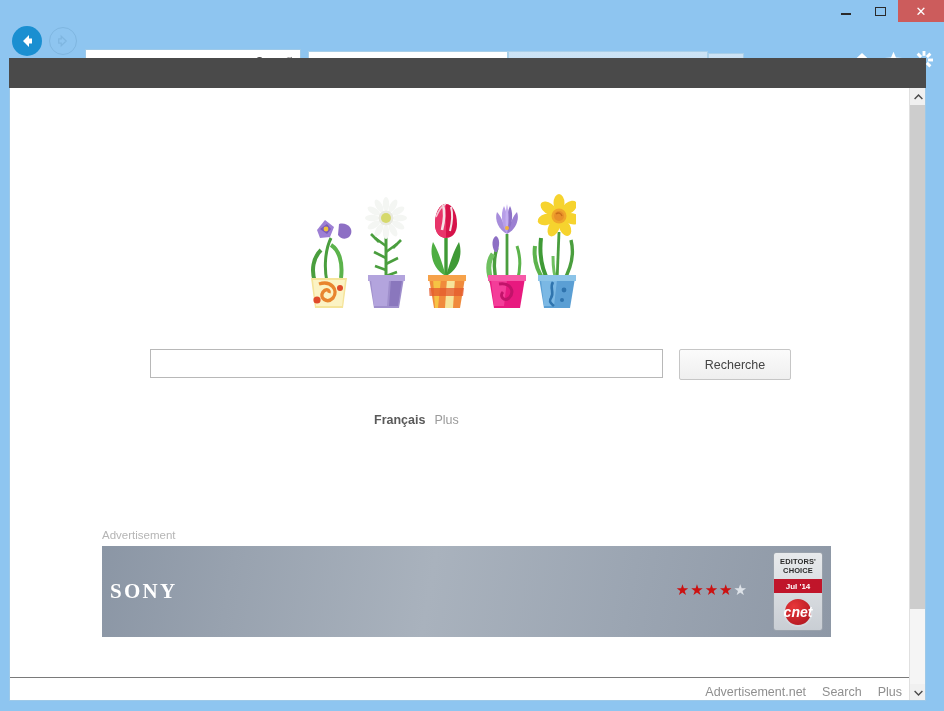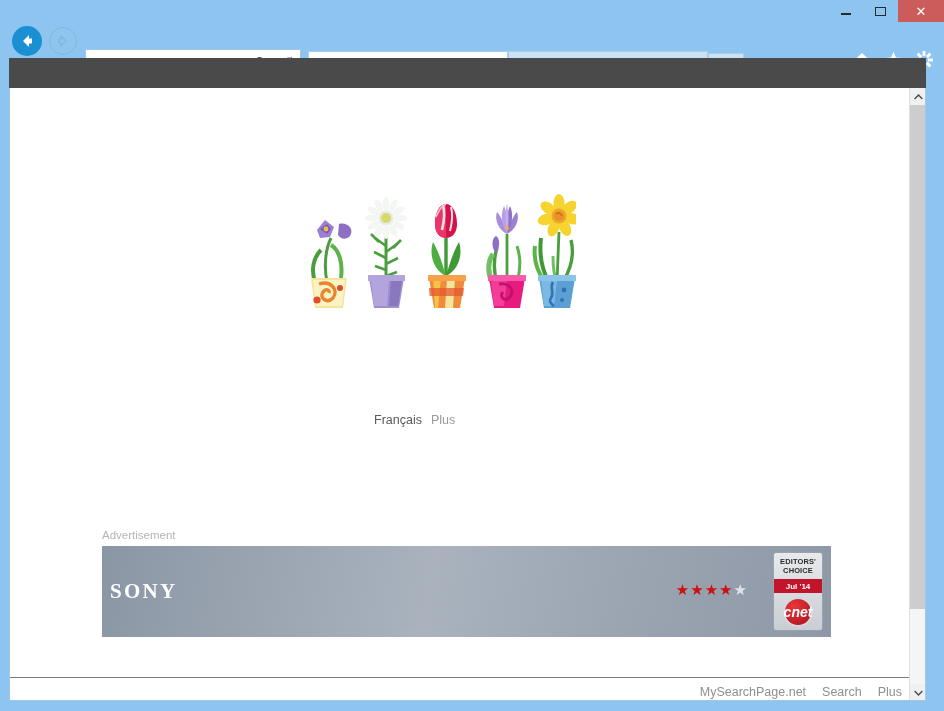--- a/index.html
+++ b/index.html
@@ -179,21 +179,21 @@
     font-family: "Liberation Sans", sans-serif;
     cursor: pointer;
   }
 
   
   #langrow {
     position: absolute; left: 364px; top: 310px;
     font-size: 12.5px;
     display: flex; gap: 9px; align-items: baseline;
   }
-  #lang-fr { color: #5a5a5a; font-weight: normal; }
+  #lang-fr { color: #5a5a5a; font-weight: bold; }
   #lang-plus { color: #9a9a9a; margin-top: 15px; }
 
   
   #adlabel {
     position: absolute; left: 92px; top: 441px;
     font-size: 11.5px; color: #b5b5b5;
   }
   #adbanner {
     position: absolute; left: 92px; top: 458px;
     width: 729px; height: 91px;
@@ -497,20 +497,24 @@
             <path d="M20 88 L56 88 L51 118 L25 118 Z" fill="#5b9fd4"></path>
             <path d="M22 90 L38 90 L35 116 L25 116 Z" fill="#7bb8e4"></path>
             <path d="M34 92 C30 98 36 102 32 108 C29 112 33 114 35 116" fill="none" stroke="#2f74ae" stroke-width="2.6"></path>
             <circle cx="45" cy="100" r="2.4" fill="#2f74ae"></circle>
             <circle cx="43" cy="110" r="2" fill="#2f74ae"></circle>
             <rect x="19" y="85" width="38" height="6" fill="#8cc4e8"></rect>
           </g>
         </svg>
       </div>
 
+      <div id="searchrow">
+        <input id="searchinput" type="text" value="" placeholder="" style="">
+        <button id="searchbtn">Recherche</button>
+      </div>
 
       <div id="langrow">
         <span id="lang-fr">Français</span>
         <span id="lang-plus">Plus</span>
       </div>
 
       <div id="adlabel">Advertisement</div>
 
       <div id="adbanner">
         <div id="sony">SONY</div>
@@ -528,21 +532,21 @@
             <div>EDITORS'</div>
             <div>CHOICE</div>
           </div>
           <div id="badge-band">Jul '14</div>
           <div id="badge-logo">cnet</div>
         </div>
       </div>
 
       <div id="footerline"></div>
       <div id="footer">
-        <span class="flink">MySearchPage.net</span>
+        <span class="flink">Advertisement.net</span>
         <span class="flink">Search</span>
         <span class="flink">Plus</span>
       </div>
     </div>
 
     <div id="scrollbar">
       <div class="sb-arrow">
         <svg width="9" height="6" viewBox="0 0 9 6">
           <path d="M0.6 5 L4.5 1 L8.4 5" fill="none" stroke="#4a4a4a" stroke-width="1.4"></path>
         </svg>

